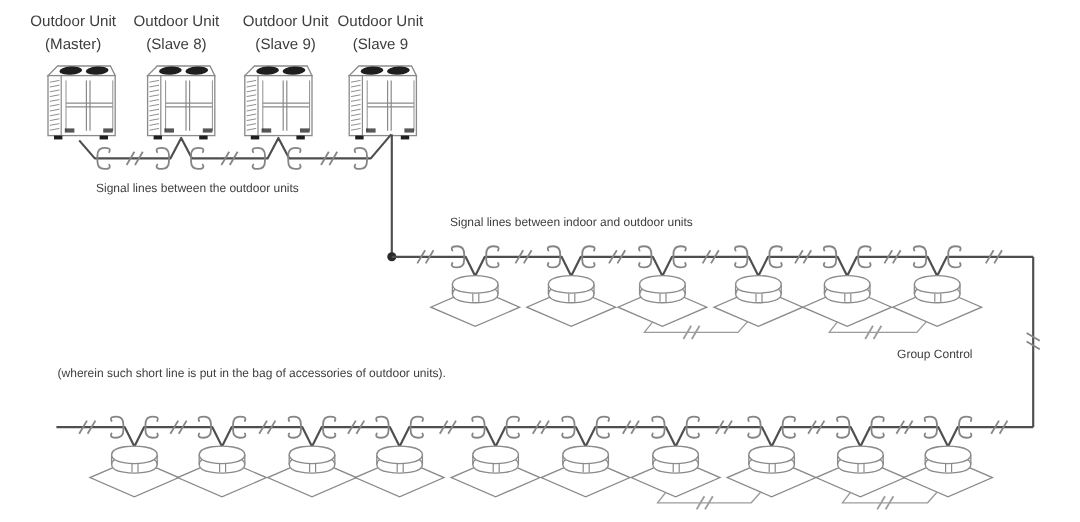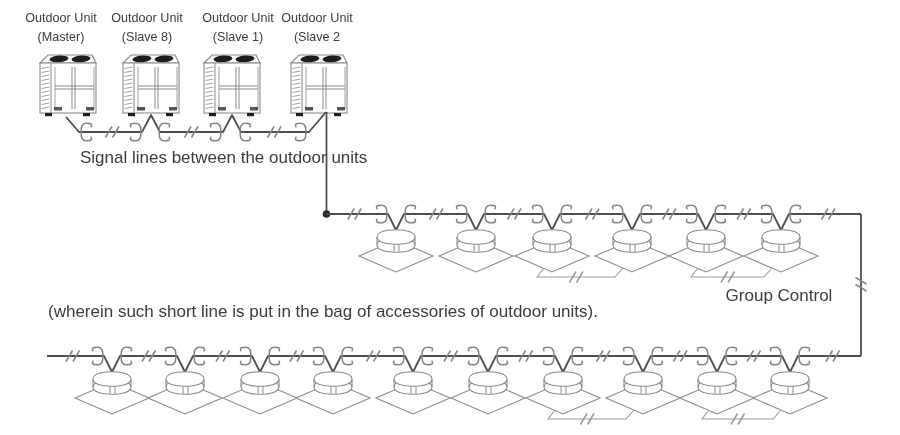--- a/index.html
+++ b/index.html
@@ -1,21 +1,21 @@
 <!DOCTYPE html>
 <html><head>
 <meta charset="utf-8">
 <style>
   html,body{margin:0;padding:0;background:#fff;}
   .stage{
     position:relative;width:900px;height:435px;background:#fff;overflow:hidden;
     font-family:"Liberation Sans", sans-serif;color:#3d3d3d;
   }
   .stage svg{position:absolute;left:0;top:0;}
-  .lbl{position:absolute;font-size:17px;line-height:15px;white-space:nowrap;}
+  .lbl{position:absolute;font-size:10px;line-height:15px;white-space:nowrap;}
   .ou-label{position:absolute;top:9px;transform:translateX(-50%);text-align:center;
     font-size:12.6px;line-height:19px;white-space:nowrap;}
   .centered{transform:translateX(-50%);}
 </style>
 </head>
 <body>
 
 <div class="stage">
 
   <svg id="diagram-svg" width="900" height="435" viewBox="0 0 900 435">
@@ -452,26 +452,27 @@
   <div class="ou-label" style="left:61px">
     <div>Outdoor Unit</div>
     <div>(Master)</div>
   </div>
   <div class="ou-label" style="left:147px">
     <div>Outdoor Unit</div>
     <div>(Slave 8)</div>
   </div>
   <div class="ou-label" style="left:238px">
     <div>Outdoor Unit</div>
-    <div>(Slave 1)</div>
+    <div>(Slave 9)</div>
   </div>
   <div class="ou-label" style="left:317px">
     <div>Outdoor Unit</div>
-    <div>(Slave 2</div>
+    <div>(Slave 9</div>
   </div>
 
   <div class="lbl" style="left:80px;top:150px">Signal lines between the outdoor units</div>
 
+  <div class="lbl" style="left:375px;top:178px">Signal lines between indoor and outdoor units</div>
 
   <div class="lbl centered" style="left:779px;top:288px">Group Control</div>
 
   <div class="lbl" style="left:48px;top:304px">(wherein such short line is put in the bag of accessories of outdoor units).</div>
 </div>
 
 </body></html>

